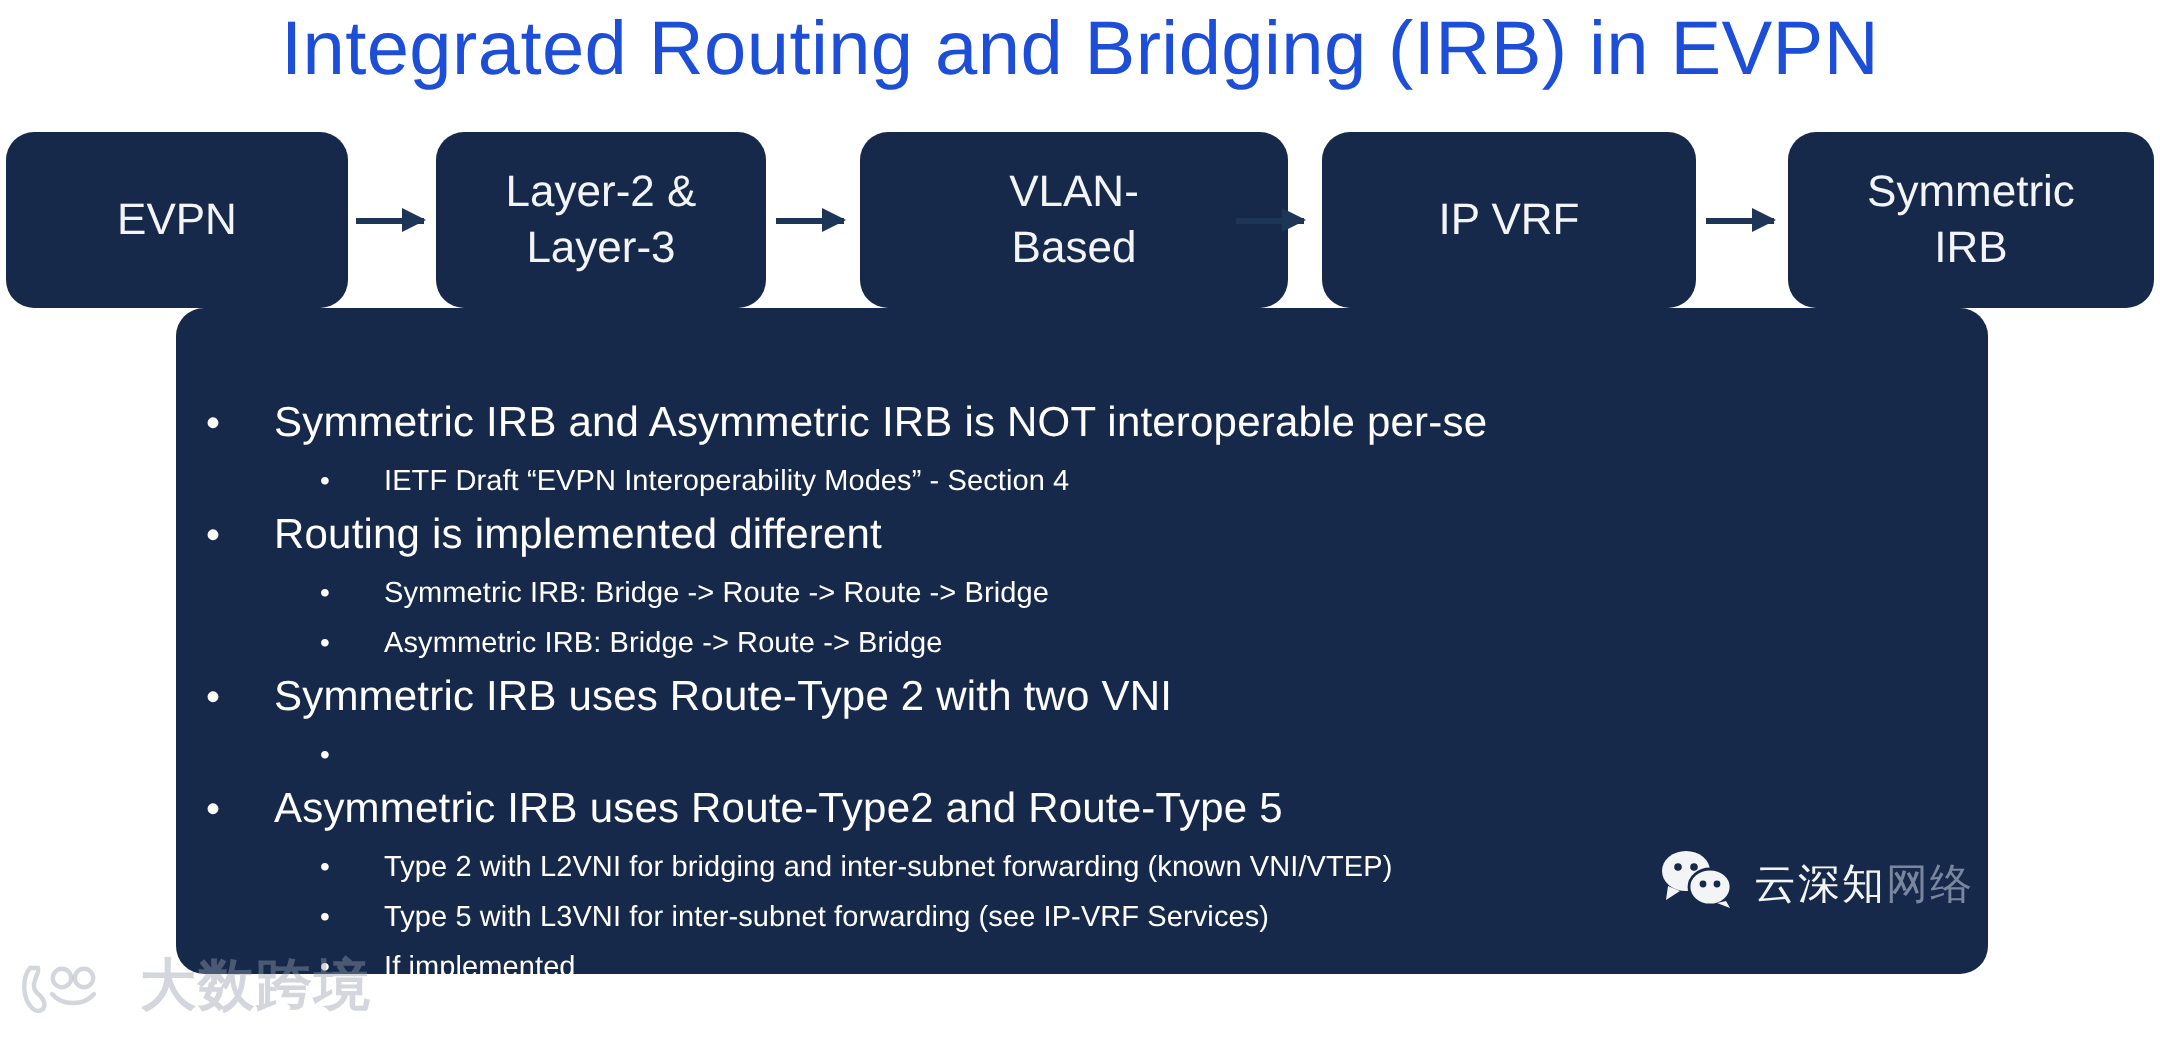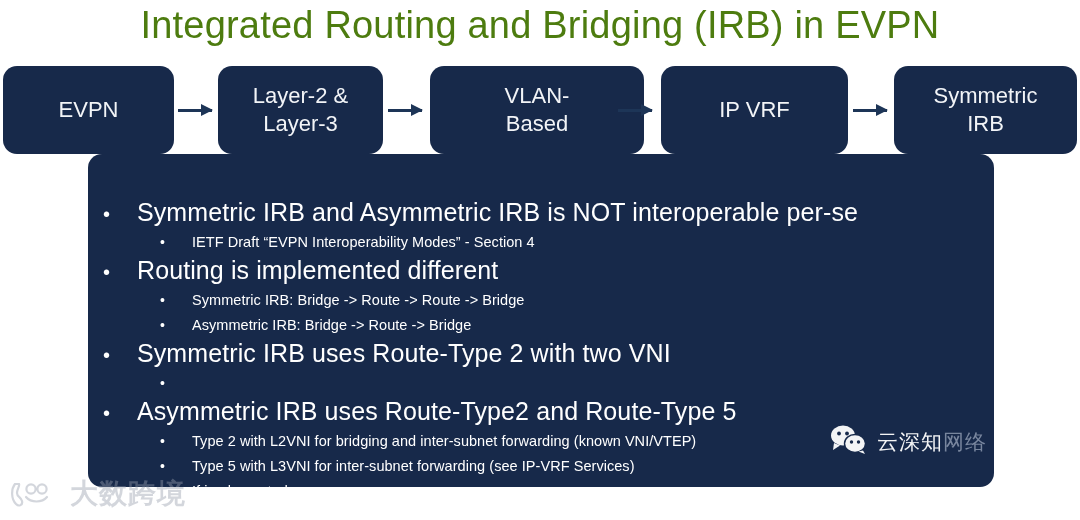--- a/index.html
+++ b/index.html
@@ -19,21 +19,21 @@
   
   #slide-title {
     position: absolute;
     left: 0;
     top: 0;
     width: 1080px;
     text-align: center;
     font-size: 38px;
     line-height: 46px;
     letter-spacing: 0.2px;
-    color: #4d7c0f;
+    color: #1d4ed8;
     font-weight: 400;
     padding-top: 2px;
     white-space: nowrap;
     user-select: none;
   }
 
   
   #flow-row {
     position: absolute;
     left: 0;
@@ -120,21 +120,21 @@
     width: 34px;
     line-height: 30px;
   }
   .lvl2 .bullet-dot {
     font-size: 14px;
     width: 32px;
     line-height: 24px;
   }
   .bullet-text { flex: 0 1 auto; }
   .lvl1 .bullet-text {
-    font-size: 25px;
+    font-size: 21px;
     line-height: 30px;
     letter-spacing: 0.1px;
   }
   .lvl2 .bullet-text {
     font-size: 14.5px;
     line-height: 22px;
     letter-spacing: 0.05px;
     text-align: center;
   }
 

